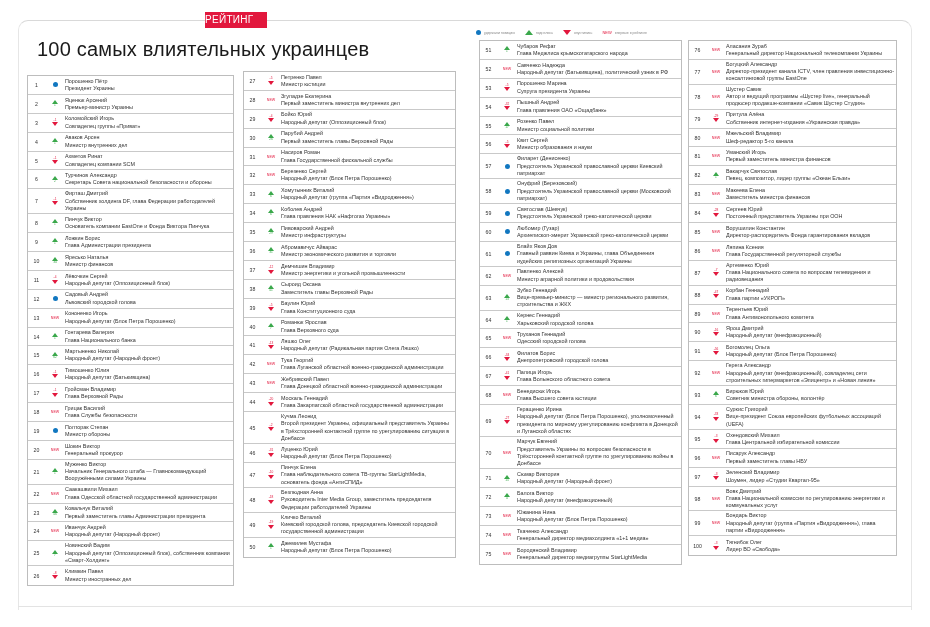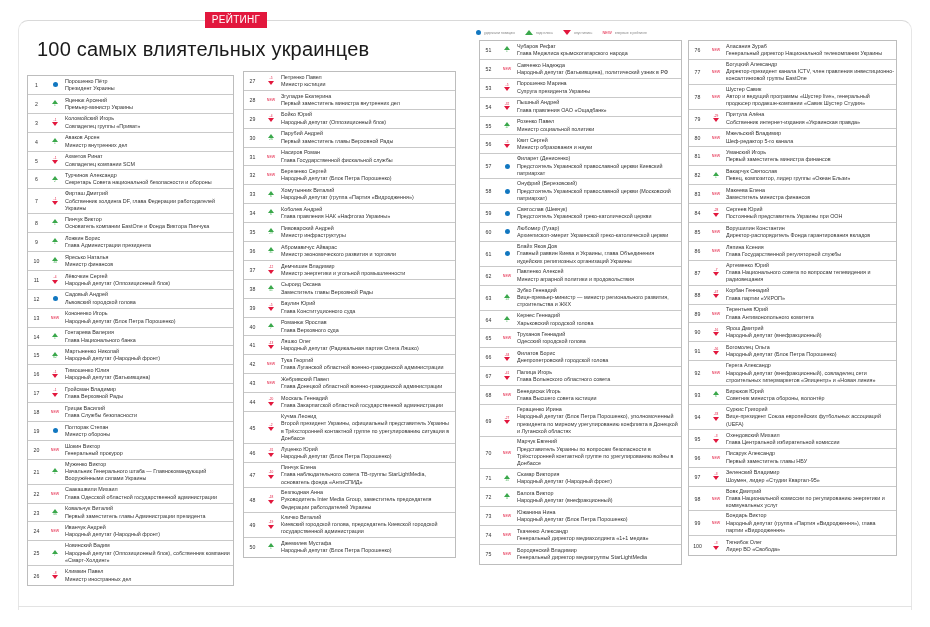--- a/index.html
+++ b/index.html
@@ -2,21 +2,21 @@
 <html><head>
 <meta charset="utf-8">
 <style>
 *{box-sizing:border-box;margin:0;padding:0}
 html,body{width:930px;height:627px;overflow:hidden;background:#fff}
 body{font-family:"Liberation Sans","DejaVu Sans",sans-serif;color:#222;position:relative}
 .page{position:absolute;left:0;top:0;width:930px;height:627px}
 .frame-left{position:absolute;left:18px;top:20px;width:452px;height:590px;border-top:1px solid #d9d9d9;border-left:1px solid #e6e6e6;border-radius:10px 0 0 0}
 .frame-right{position:absolute;left:470px;top:20px;width:442px;height:590px;border-top:1px solid #d9d9d9;border-right:1px solid #e6e6e6;border-radius:0 10px 0 0}
 .frame-bottom{position:absolute;left:18px;top:606px;width:894px;height:1px;background:#e3e3e3}
-.badge{position:absolute;left:205px;top:12px;width:62px;height:16px;background:#e2173d;color:#fff;font-size:10px;line-height:16px;text-align:center;letter-spacing:.3px}
+.badge{position:absolute;left:205px;top:12px;width:62px;height:16px;background:#e2173d;color:#fff;font-size:10px;line-height:16px;letter-spacing:.3px}
 .title{position:absolute;left:37px;top:38px;font-size:20px;font-weight:normal;color:#1a1a1a;letter-spacing:.2px}
 .legend{position:absolute;left:476px;top:30px;display:flex;align-items:center;gap:10px;font-size:3.5px;color:#888}
 .legend-item{display:flex;align-items:center;gap:3px}
 .ldot{width:5px;height:5px;border-radius:50%;background:#1177c0;display:inline-block}
 .lup{width:0;height:0;border-left:4px solid transparent;border-right:4px solid transparent;border-bottom:5px solid #3aa84b;display:inline-block}
 .ldown{width:0;height:0;border-left:4px solid transparent;border-right:4px solid transparent;border-top:5px solid #e2173d;display:inline-block}
 .lnew{color:#e2173d;font-size:4px}
 .col{position:absolute;border:1px solid #bdbdbd;background:#fff}
 .row{display:flex;align-items:center;border-bottom:1px solid #c9c9c9;min-height:18.9px;padding:1px 0}
 .row:last-child{border-bottom:none}

